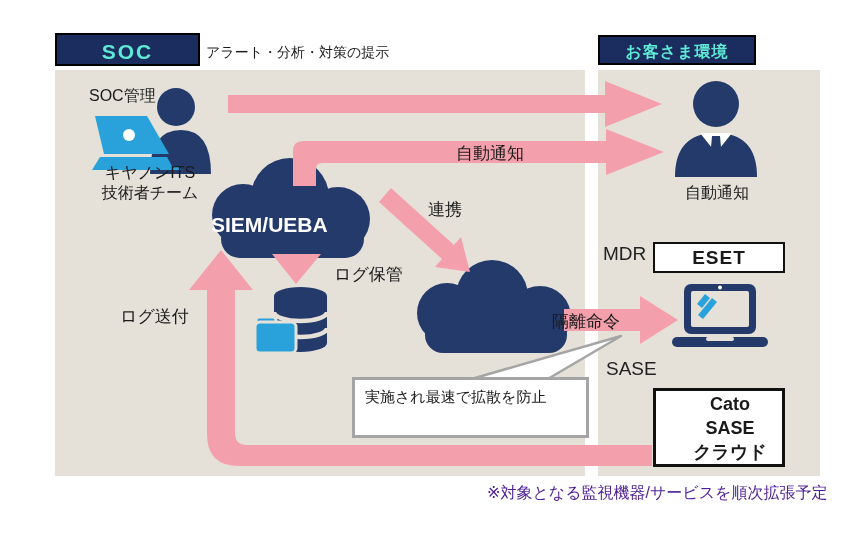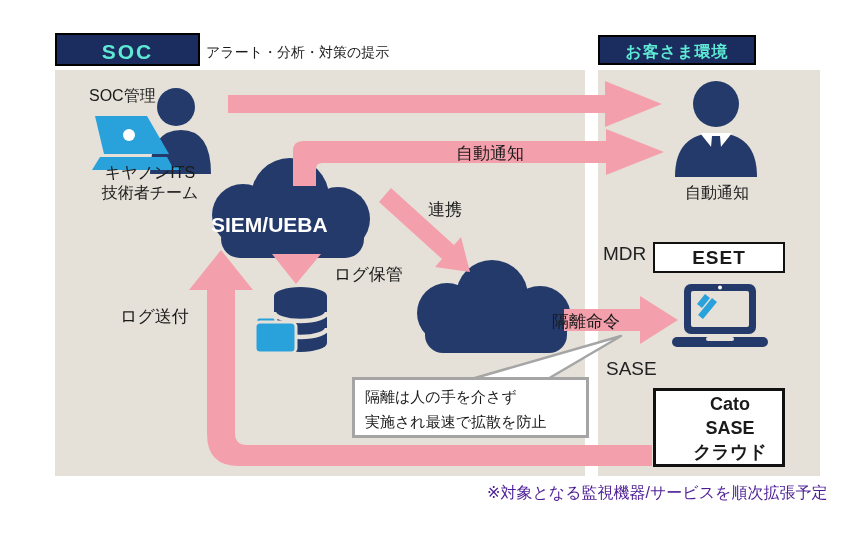--- a/index.html
+++ b/index.html
@@ -134,19 +134,18 @@
   <div class="wbox eset-box">
     <span>ESET</span>
   </div>
   <div class="wbox cato-box">
     <span>Cato</span>
     <span>SASE</span>
     <span>クラウド</span>
   </div>
 
   <div class="callout-box">
-    <div>隔離は人の手を介さず</div>
     <div>実施され最速で拡散を防止</div>
   </div>
 
   <div class="lbl footnote">※対象となる監視機器/サービスを順次拡張予定</div>
 
 </div>
 
 </body></html>

